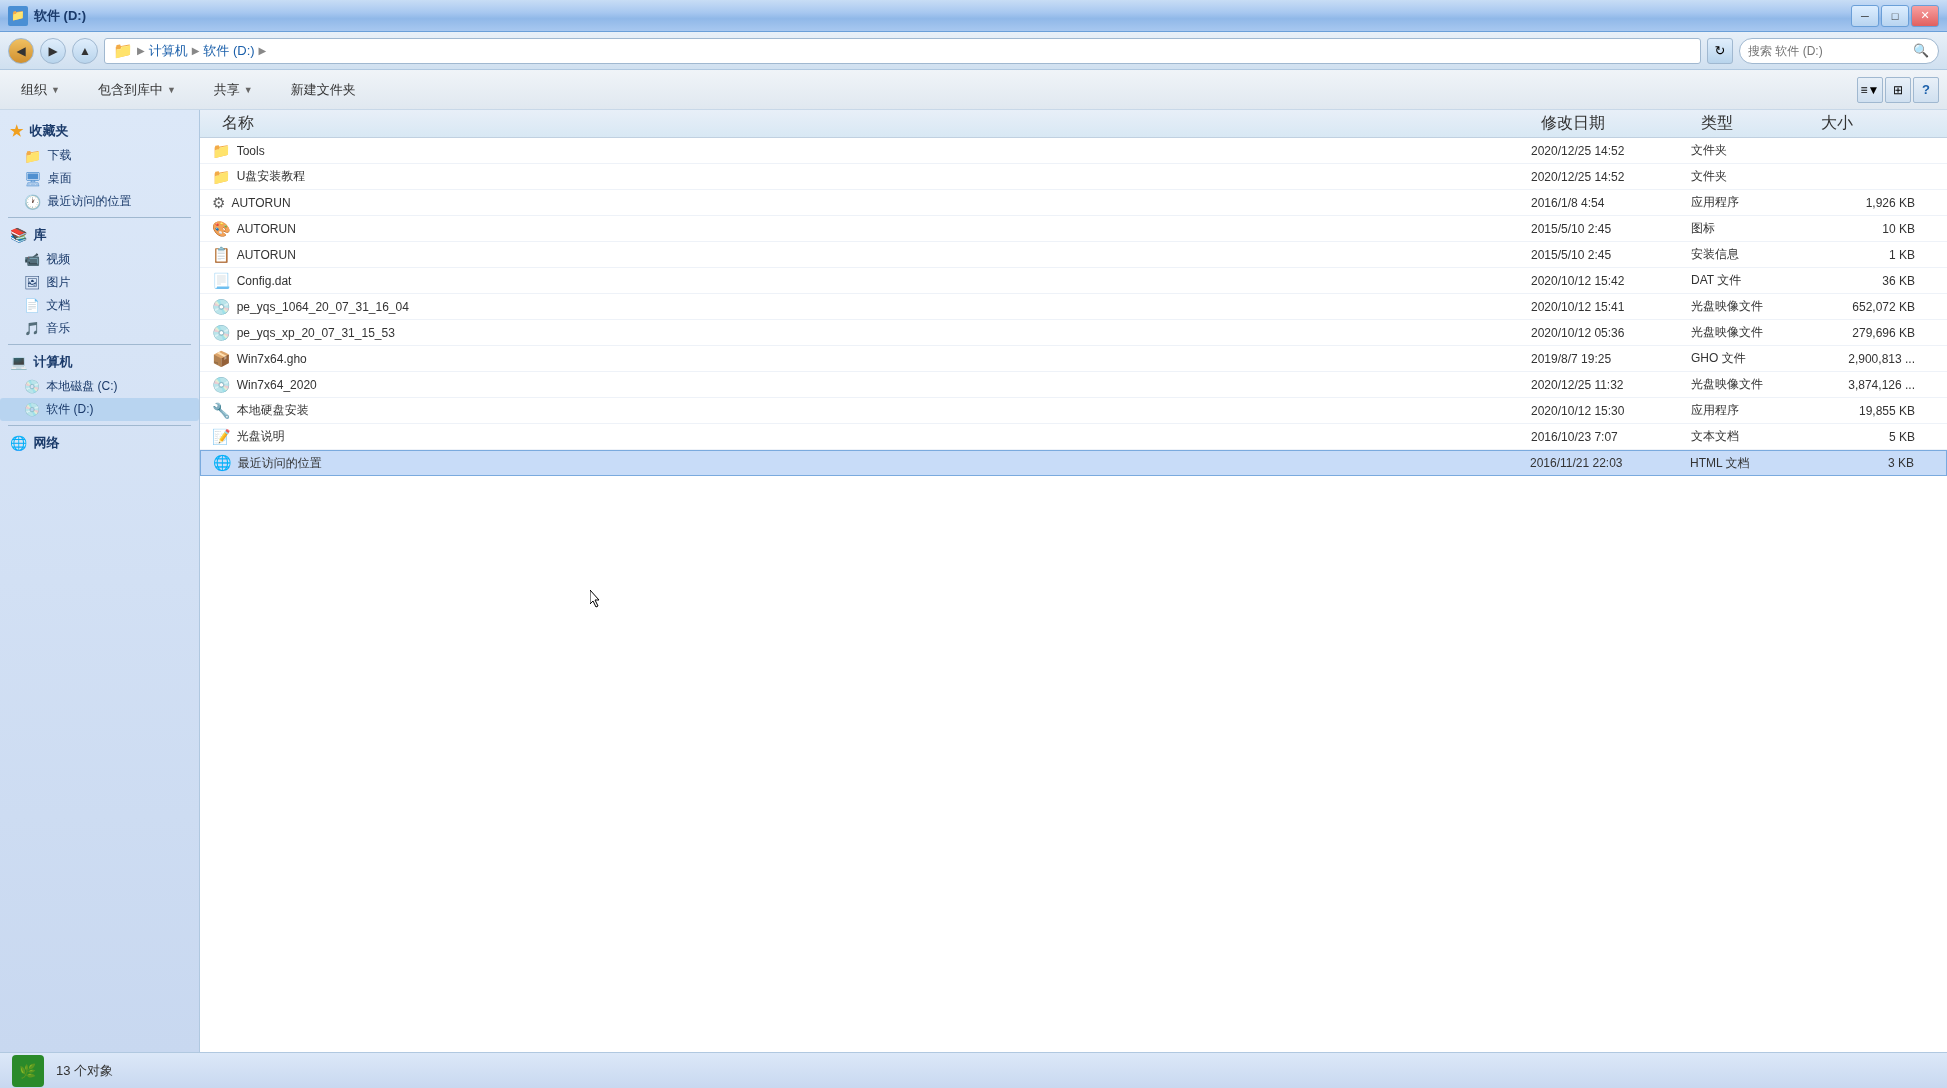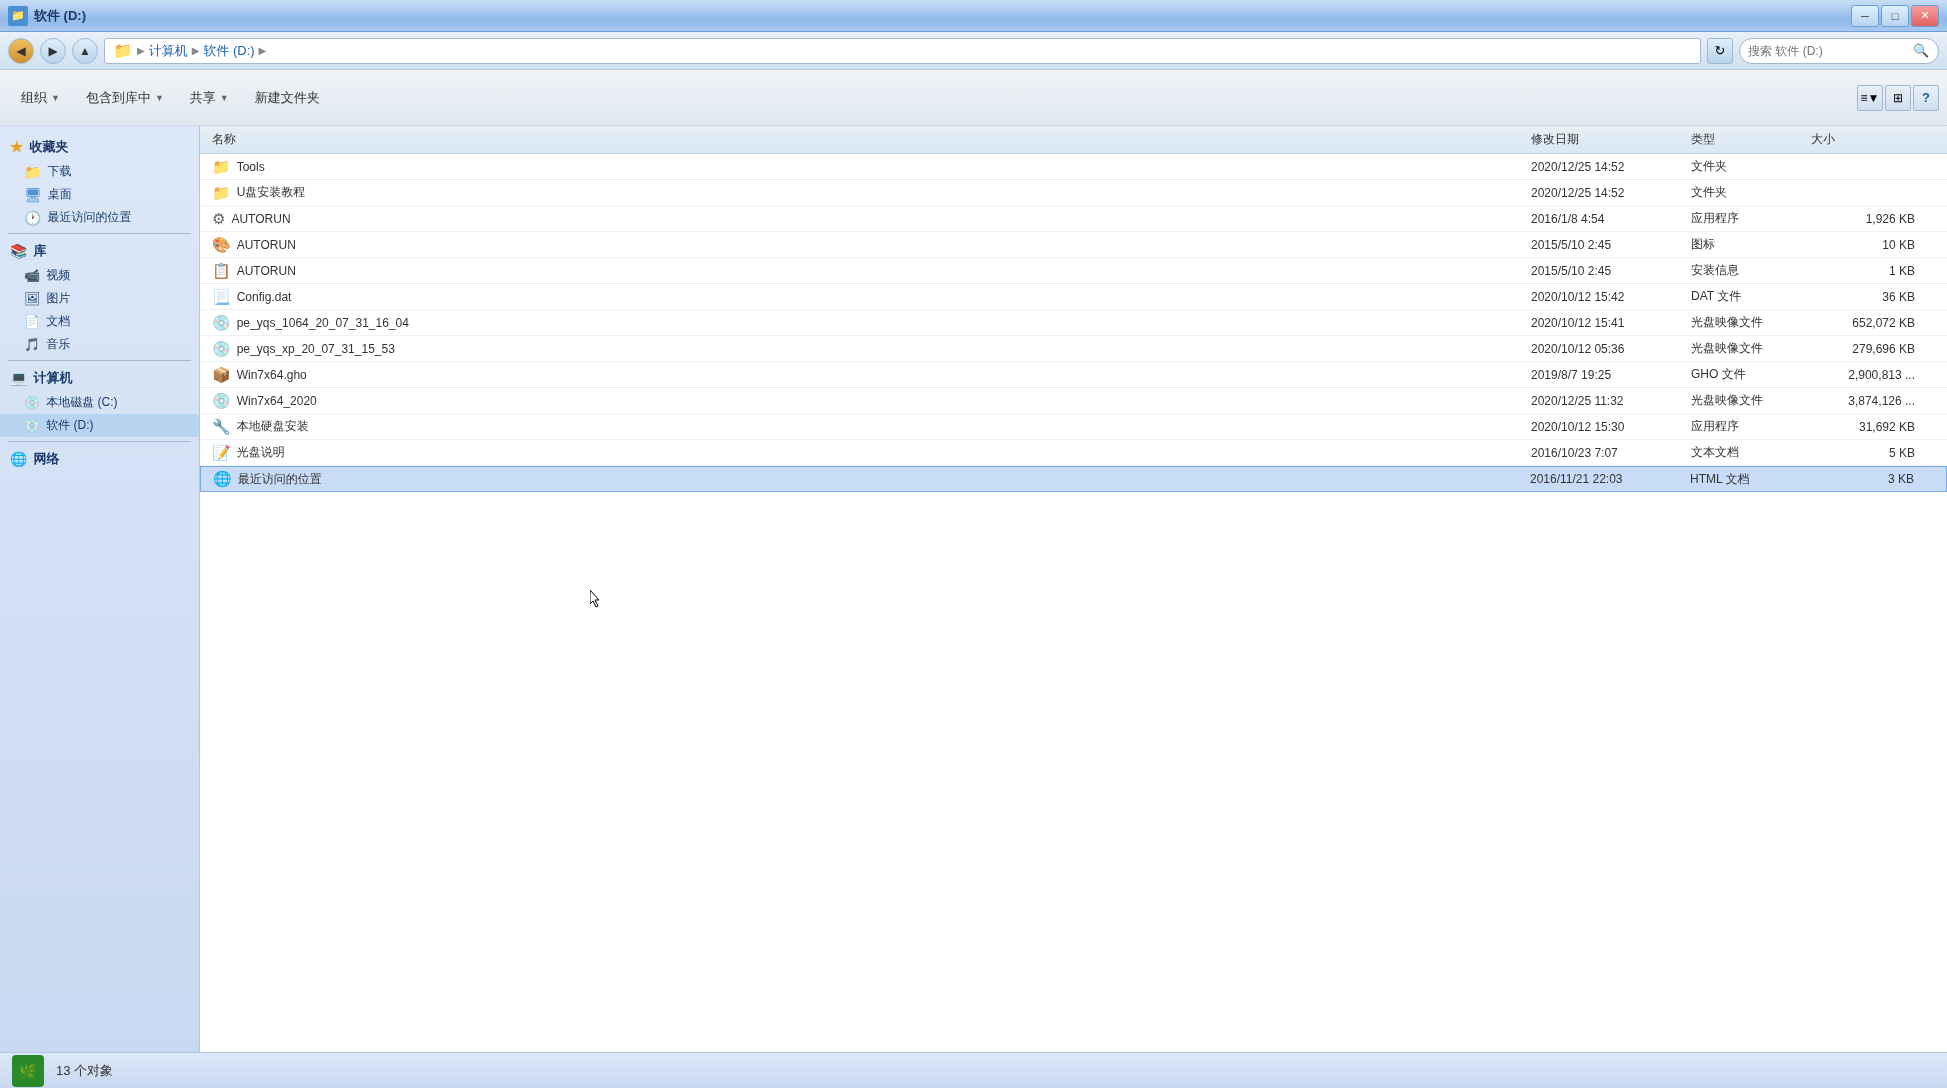--- a/index.html
+++ b/index.html
@@ -106,25 +106,25 @@
     }
     .search-input {
       flex: 1; border: none; outline: none;
       background: transparent;
       font-size: 12px; color: #4d7c0f;
     }
 
     
     .toolbar {
       background: linear-gradient(to bottom, #f0f4f8, #e0e8f0);
-      height: 56px;
-      display: flex;
-      align-items: center;
-      padding: 0 8px;
-      gap: 0;
+      height: 40px;
+      display: flex;
+      align-items: center;
+      padding: 0 8px;
+      gap: 12px;
       border-bottom: 1px solid #c8d8e8;
     }
     .toolbar-btn {
       height: 28px;
       padding: 0 12px;
       border: 1px solid transparent;
       border-radius: 3px;
       background: transparent;
       cursor: pointer;
       display: flex; align-items: center; gap: 4px;
@@ -196,24 +196,25 @@
       display: grid;
       grid-template-columns: 1fr 160px 120px 120px 20px;
       background: linear-gradient(to bottom, #e8eff8, #d8e8f4);
       border-bottom: 1px solid #c0d0e0;
       height: 28px;
       align-items: center;
       padding: 0 4px;
       position: sticky; top: 0; z-index: 1;
     }
     .col-header {
-      font-size: 12px; color: #333;
+      font-size: 16px; color: #333;
       padding: 0 8px;
       cursor: pointer;
       white-space: nowrap;
+      margin-left: 10px;
     }
     .file-row {
       display: grid;
       grid-template-columns: 1fr 160px 120px 120px 20px;
       height: 26px;
       align-items: center;
       padding: 0 4px;
       border-bottom: 1px solid #eef2f8;
       cursor: pointer;
     }
@@ -505,21 +506,21 @@
     <div class="file-cell right">3,874,126 ...</div>
     <div class="file-cell"></div>
   </div>
         <div class="file-row">
     <div class="file-cell">
       <span style="color:#2060a0; font-size:15px;">🔧</span>
       <span>本地硬盘安装</span>
     </div>
     <div class="file-cell">2020/10/12 15:30</div>
     <div class="file-cell">应用程序</div>
-    <div class="file-cell right">31,692 KB</div>
+    <div class="file-cell right">19,855 KB</div>
     <div class="file-cell"></div>
   </div>
         <div class="file-row">
     <div class="file-cell">
       <span style="color:#808080; font-size:15px;">📝</span>
       <span>光盘说明</span>
     </div>
     <div class="file-cell">2016/10/23 7:07</div>
     <div class="file-cell">文本文档</div>
     <div class="file-cell right">5 KB</div>

